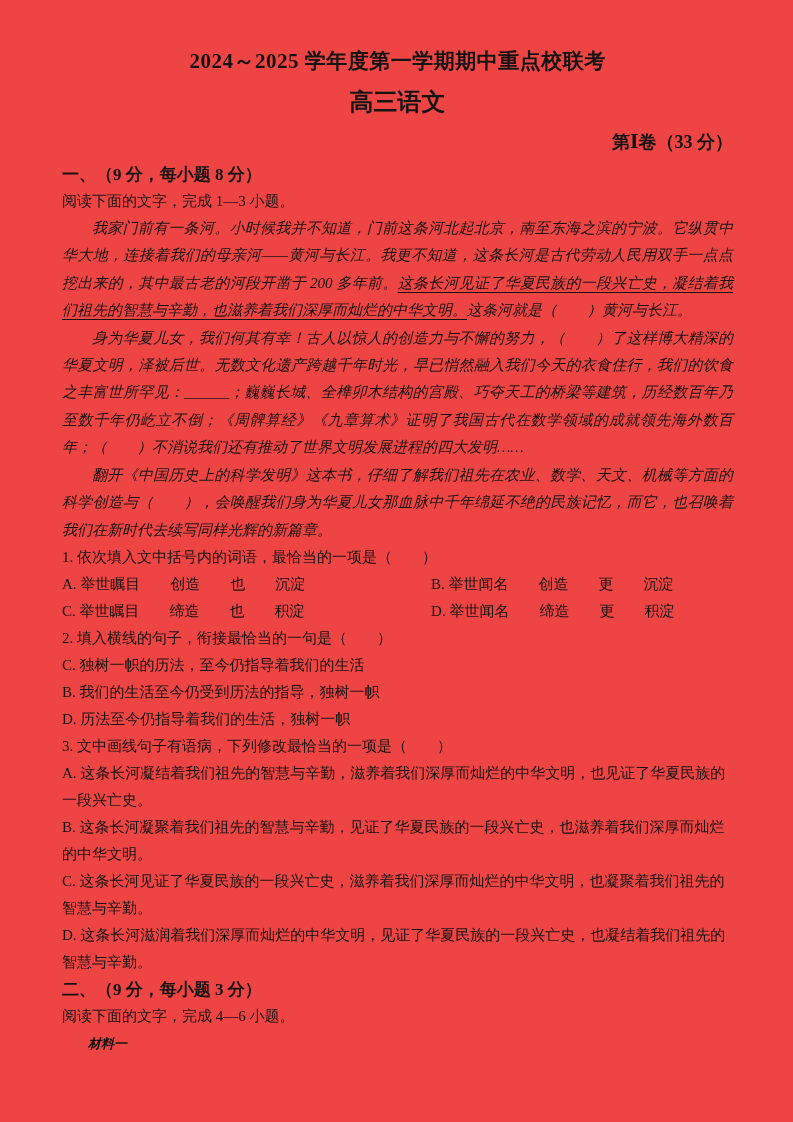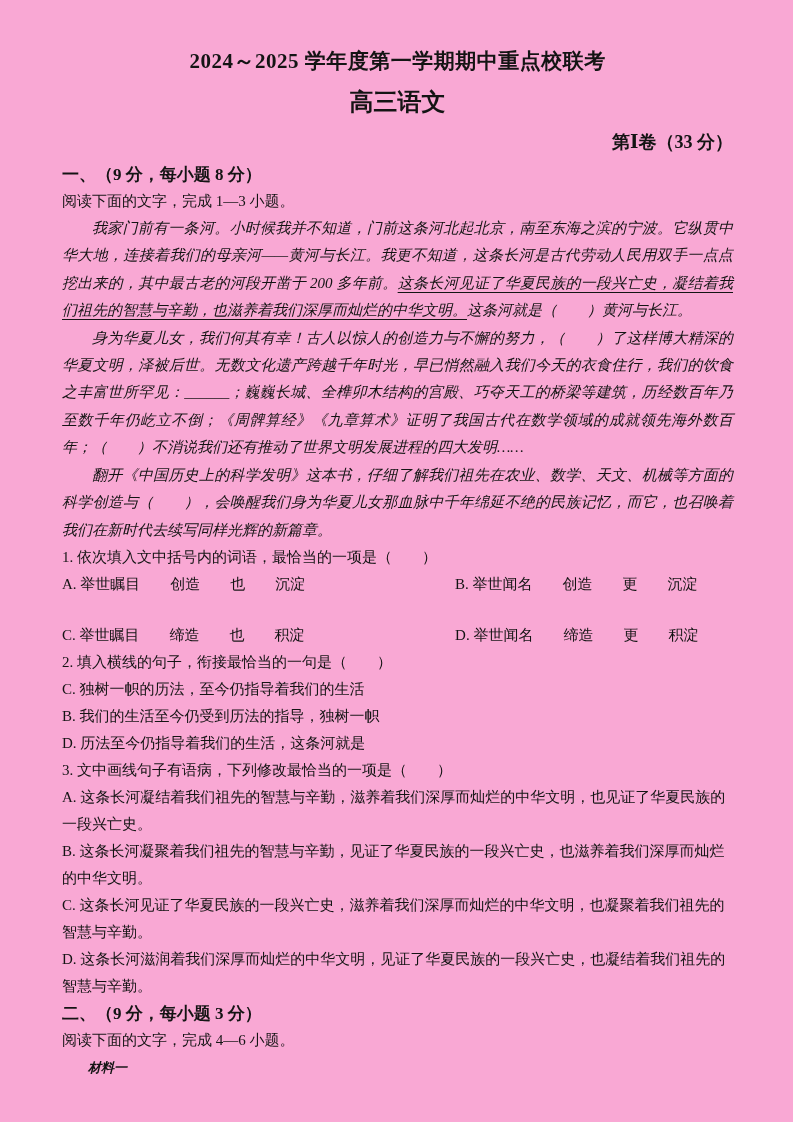--- a/index.html
+++ b/index.html
@@ -5,21 +5,21 @@
   html, body {
     margin: 0;
     padding: 0;
     background: #ffffff;
   }
   .page {
     position: relative;
     width: 793px;
     height: 1122px;
     margin: 0 auto;
-    background: #f9a8d4;
+    background: #ef4444;
     color: #141414;
     font-family: "Liberation Serif", "DejaVu Serif", serif;
     box-sizing: border-box;
     padding: 46px 60px 0 62px;
     overflow: hidden;
   }
   .exam-title {
     margin: 0 0 10px 0;
     text-align: center;
     font-size: 21px;
@@ -62,21 +62,20 @@
   }
   .underlined-seg {
     text-decoration: underline;
     text-decoration-thickness: 1px;
     text-underline-offset: 4px;
   }
   .opt-grid {
     display: grid;
     grid-template-columns: 55% 45%;
     grid-auto-flow: row;
-    gap: 24px;
   }
   .opt-grid p.line { margin: 0; }
   .material-label {
     margin: 0;
     padding-left: 2em;
     font-size: 13px;
     line-height: 27px;
     font-weight: bold;
     font-style: italic;
   }
@@ -103,21 +102,21 @@
   <div class="opt-grid">
     <p class="line">A. 举世瞩目　　创造　　也　　沉淀</p>
     <p class="line">B. 举世闻名　　创造　　更　　沉淀</p>
     <p class="line">C. 举世瞩目　　缔造　　也　　积淀</p>
     <p class="line">D. 举世闻名　　缔造　　更　　积淀</p>
   </div>
 
   <p class="line">2. 填入横线的句子，衔接最恰当的一句是（　　）</p>
   <p class="line">C. 独树一帜的历法，至今仍指导着我们的生活</p>
   <p class="line">B. 我们的生活至今仍受到历法的指导，独树一帜</p>
-  <p class="line">D. 历法至今仍指导着我们的生活，这条河就是</p>
+  <p class="line">D. 历法至今仍指导着我们的生活，独树一帜</p>
 
   <p class="line">3. 文中画线句子有语病，下列修改最恰当的一项是（　　）</p>
   <p class="line">A. 这条长河凝结着我们祖先的智慧与辛勤，滋养着我们深厚而灿烂的中华文明，也见证了华夏民族的一段兴亡史。</p>
   <p class="line">B. 这条长河凝聚着我们祖先的智慧与辛勤，见证了华夏民族的一段兴亡史，也滋养着我们深厚而灿烂的中华文明。</p>
   <p class="line">C. 这条长河见证了华夏民族的一段兴亡史，滋养着我们深厚而灿烂的中华文明，也凝聚着我们祖先的智慧与辛勤。</p>
   <p class="line">D. 这条长河滋润着我们深厚而灿烂的中华文明，见证了华夏民族的一段兴亡史，也凝结着我们祖先的智慧与辛勤。</p>
 
   <div class="section-heading">二、（9 分，每小题 3 分）</div>
   <p class="line">阅读下面的文字，完成 4—6 小题。</p>
   <p class="material-label">材料一</p>

